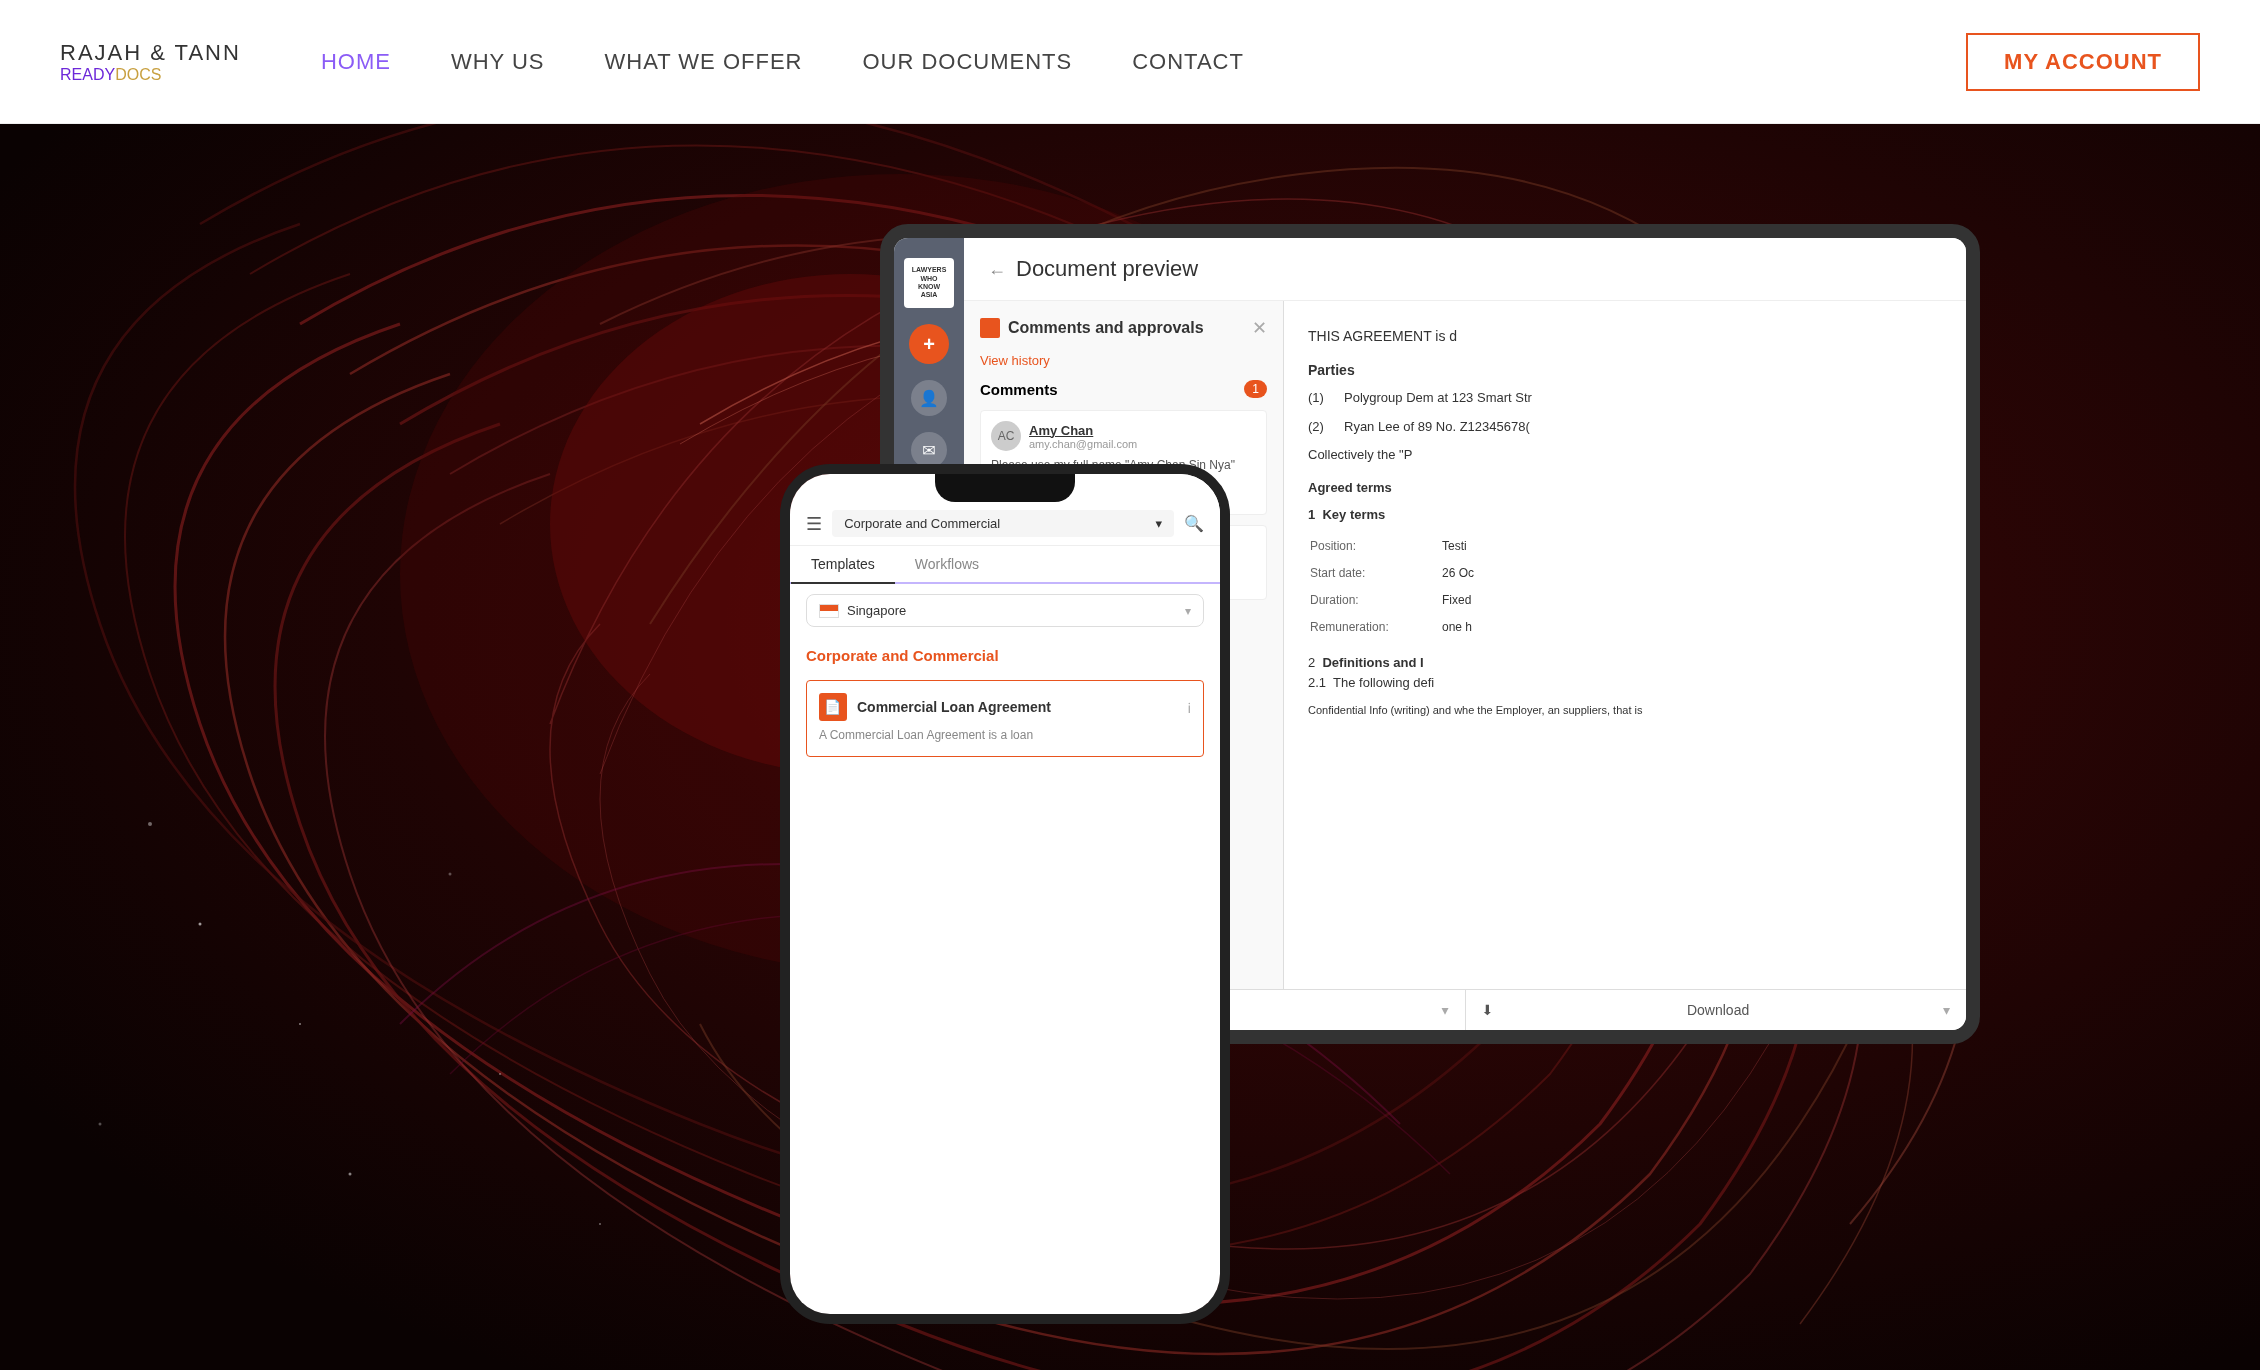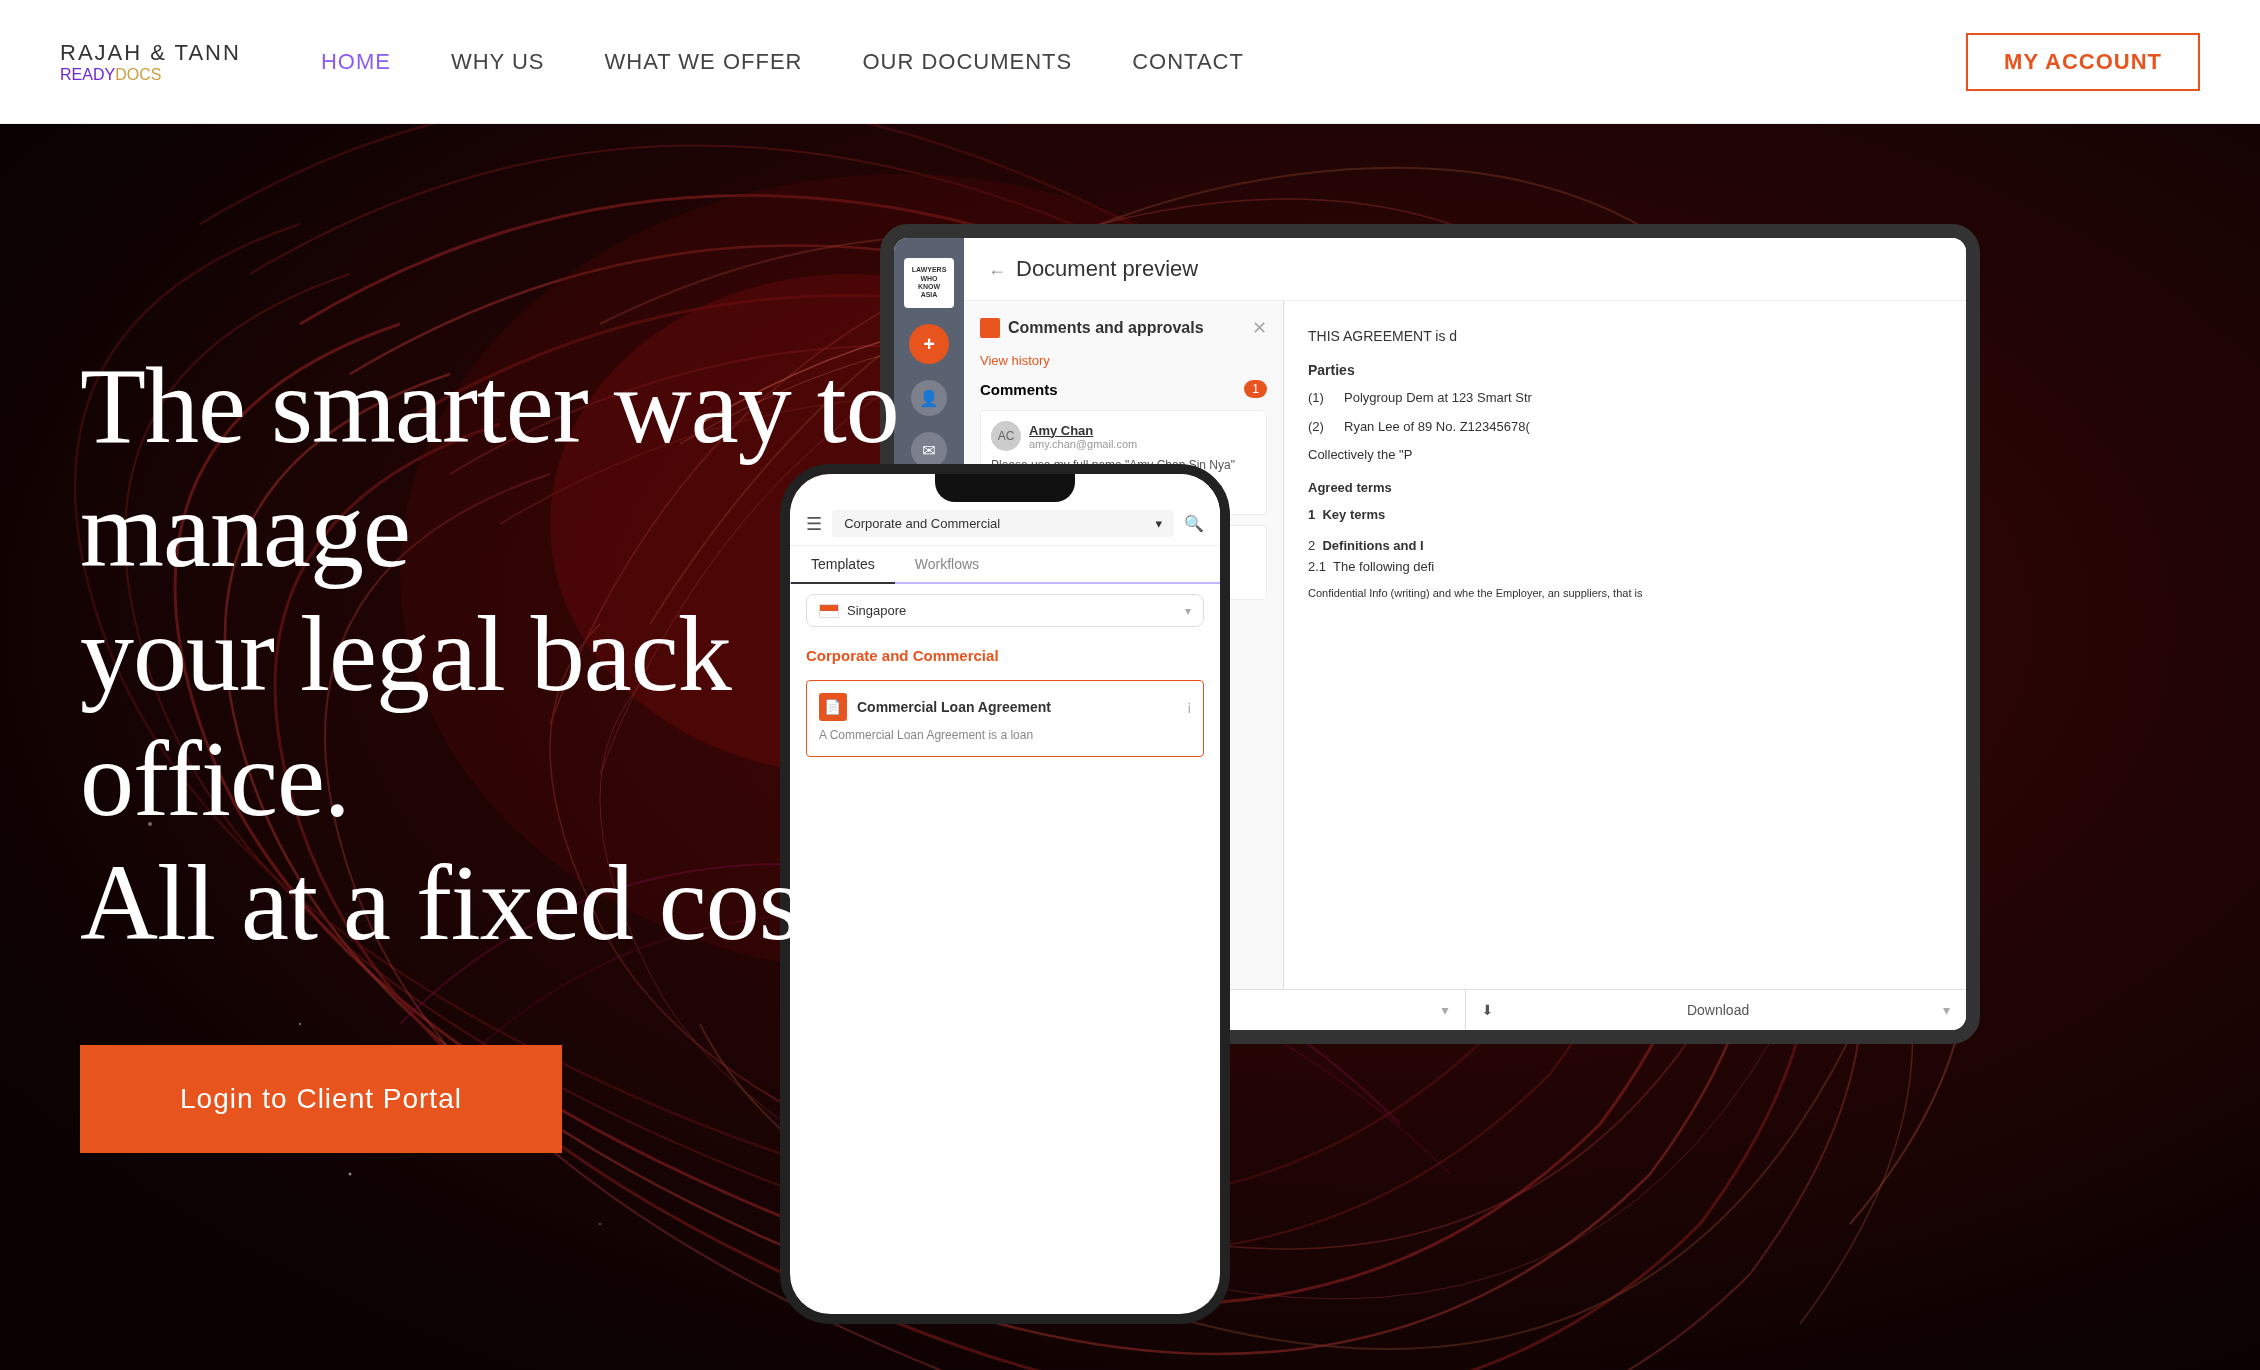--- a/index.html
+++ b/index.html
@@ -513,28 +513,20 @@
         <circle cx="150" cy="700" r="2" opacity="0.4"></circle>
         <circle cx="350" cy="1050" r="1.5" opacity="0.5"></circle>
         <circle cx="500" cy="950" r="1" opacity="0.4"></circle>
         <circle cx="100" cy="1000" r="1.5" opacity="0.3"></circle>
         <circle cx="600" cy="1100" r="1" opacity="0.4"></circle>
         <circle cx="450" cy="750" r="1.5" opacity="0.3"></circle>
       </g>
     </svg>
   </div>
 
-  <div class="hero-content">
-    <h1 class="hero-title">
-      <span>The smarter way to manage</span><br>
-      <span>your legal back office.</span><br>
-      <span>All at a fixed cost.</span>
-    </h1>
-    <button class="login-btn">Login to Client Portal</button>
-  </div>
 
   <div class="devices">
 
     <div class="tablet">
       <div class="tablet-screen">
 
         <div class="tablet-sidebar">
           <div class="tablet-logo-small">LAWYERS<br>WHO<br>KNOW<br>ASIA</div>
           <div class="sidebar-circle">+</div>
           <div class="sidebar-icon">👤</div>
@@ -605,20 +597,40 @@
               <div class="doc-party-item">
                 <span class="doc-party-num">(2)</span>
                 <span>Ryan Lee of 89 No. Z12345678(</span>
               </div>
               <p>Collectively the "P</p>
               <p class="doc-agreed">Agreed terms</p>
               <p class="doc-key-terms">
                 <span>1</span>&nbsp;
                 <span>Key terms</span>
               </p>
+              <table class="doc-table">
+                <tbody>
+                    <tr>
+                  <td>Position:</td>
+                  <td>Testi</td>
+                </tr>
+                <tr>
+                  <td>Start date:</td>
+                  <td>26 Oc</td>
+                </tr>
+                <tr>
+                  <td>Duration:</td>
+                  <td>Fixed</td>
+                </tr>
+                <tr>
+                  <td>Remuneration:</td>
+                  <td>one h</td>
+                </tr>
+              </tbody>
+                </table>
               <p style="margin-top:10px;">
                 <span>2</span>&nbsp;
                 <strong>Definitions and I</strong>
               </p>
               <p>
                 <span>2.1</span>&nbsp;
                 <span>The following defi</span>
               </p>
               <p style="margin-top:8px; font-size:11px;">Confidential Info (writing) and whe the Employer, an suppliers, that is</p>
             </div>

